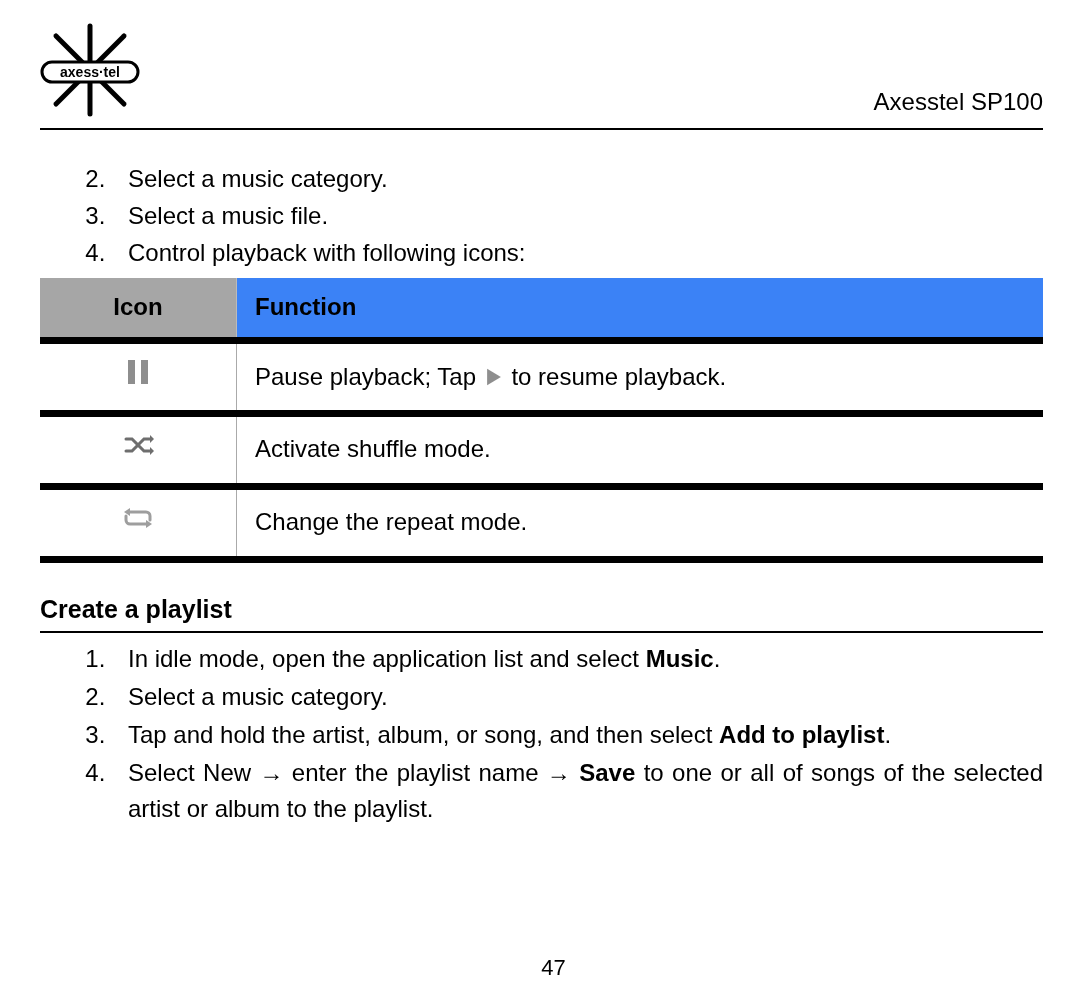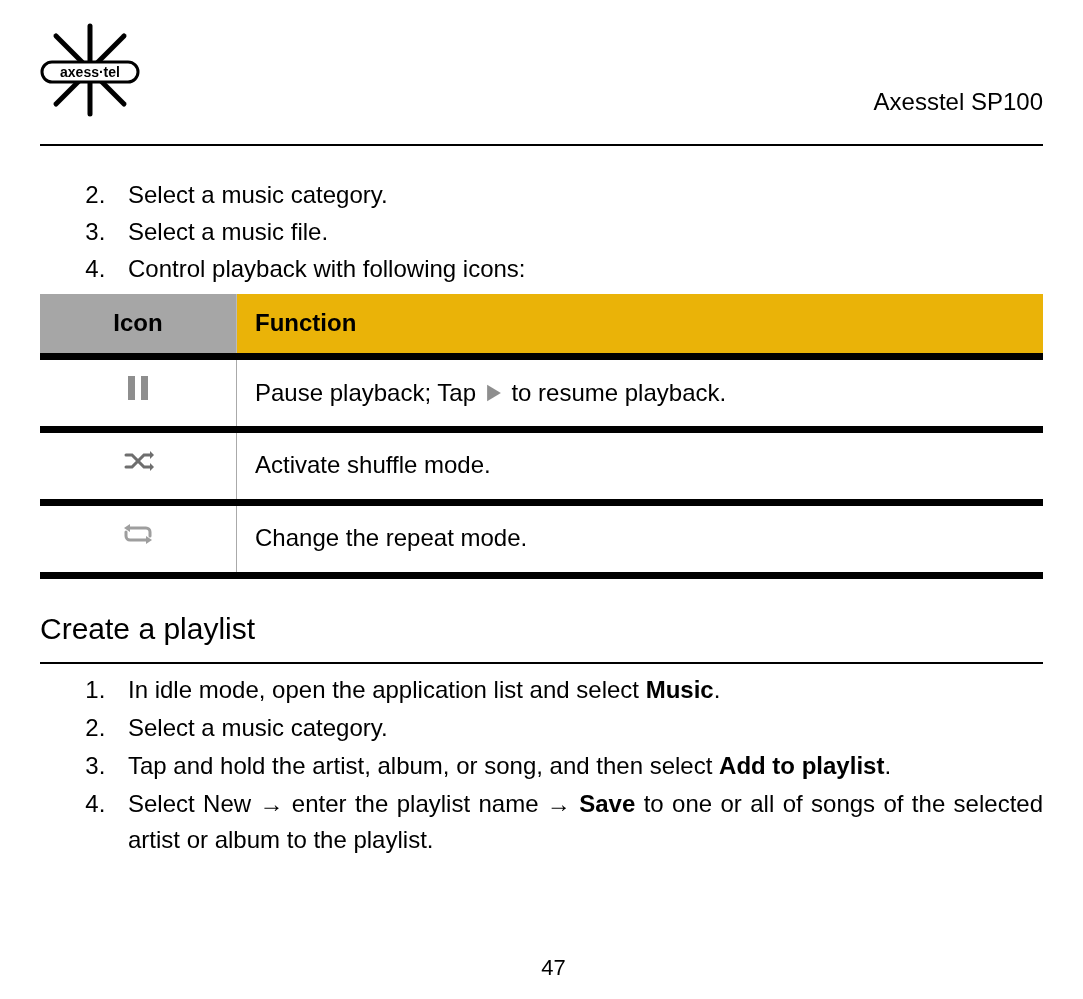--- a/index.html
+++ b/index.html
@@ -14,21 +14,21 @@
     height: 999px;
     box-sizing: border-box;
     position: relative;
     padding: 0 40px;
   }
   .header {
     display: flex;
     align-items: flex-end;
     justify-content: space-between;
     padding-top: 20px;
-    padding-bottom: 24px;
+    padding-bottom: 8px;
   }
   .logo {
     display: flex;
     align-items: center;
   }
   .model-label {
     font-size: 24px;
     font-weight: 400;
     padding-bottom: 4px;
     margin-top: 46px;
@@ -67,34 +67,34 @@
   .icon-table th {
     font-weight: 700;
   }
   .icon-table th.icon-col {
     background: #a6a6a6;
     width: 160px;
     text-align: center;
     border-right: 1px solid #bbb;
   }
   .icon-table th.func-col {
-    background: #eab308;
+    background: #3b82f6;
   }
   .icon-table td.icon-cell {
     text-align: center;
     border-right: 1px solid #aaa;
   }
   .icon-table td.func-cell {
     border-right: none;
   }
   .inline-icon svg { vertical-align: -3px; }
   h2.section {
-    font-size: 30px;
-    font-weight: 400;
-    margin: 28px 0 12px 0;
+    font-size: 25px;
+    font-weight: 700;
+    margin: 28px 0 4px 0;
   }
   .section-rule {
     border: none;
     border-top: 2px solid #000;
     margin: 0 0 8px 0;
   }
   ol.steps2 {
     margin: 4px 0 0 0;
     padding-left: 72px;
     list-style: decimal;

